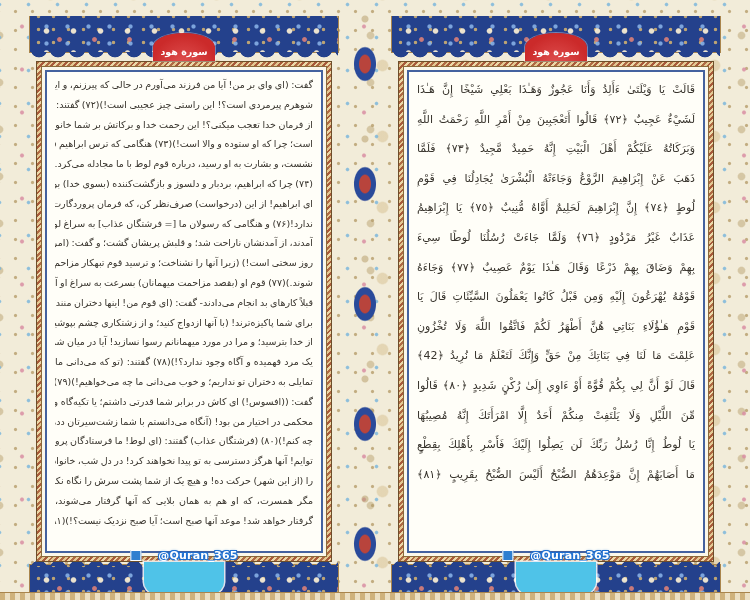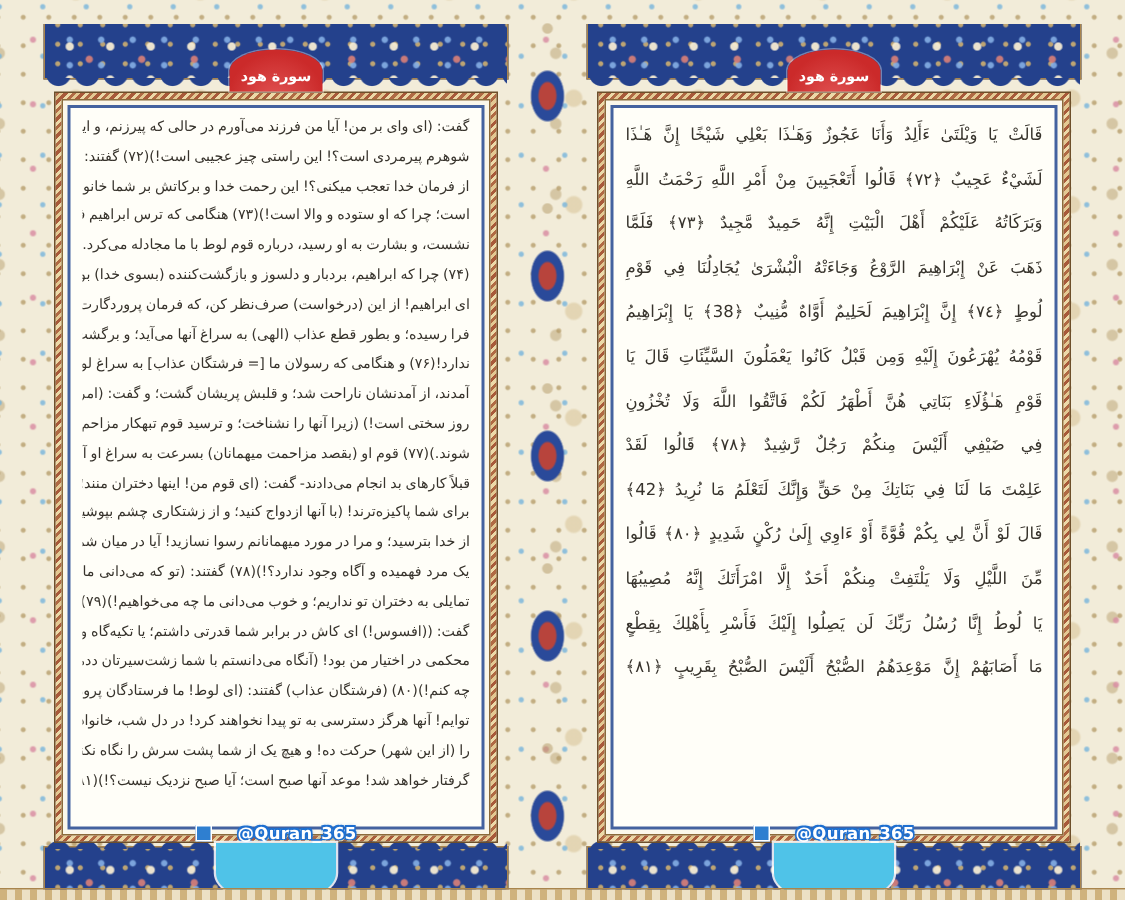--- a/index.html
+++ b/index.html
@@ -130,35 +130,35 @@
       <div class="frame-mid">
         <div class="frame-inner">
           <div class="text-block persian" dir="rtl">
               <div class="tline">گفت: (ای وای بر من! آیا من فرزند می‌آورم در حالی که پیرزنم، و این</div>
               <div class="tline">شوهرم پیرمردی است؟! این راستی چیز عجیبی است!)(۷۲) گفتند: (آیا</div>
               <div class="tline">از فرمان خدا تعجب میکنی؟! این رحمت خدا و برکاتش بر شما خانواده</div>
               <div class="tline">است؛ چرا که او ستوده و والا است!)(۷۳) هنگامی که ترس ابراهیم فرو</div>
               <div class="tline">نشست، و بشارت به او رسید، درباره قوم لوط با ما مجادله می‌کرد...</div>
               <div class="tline">(۷۴) چرا که ابراهیم، بردبار و دلسوز و بازگشت‌کننده (بسوی خدا) بود!(۷۵)</div>
               <div class="tline">ای ابراهیم! از این (درخواست) صرف‌نظر کن، که فرمان پروردگارت</div>
-              <div class="tline">فرا رسیده؛ و بطور قطع عذاب (الهی) به سراغ آنها می‌آید؛ و برگشت</div>
               <div class="tline">ندارد!(۷۶) و هنگامی که رسولان ما [= فرشتگان عذاب] به سراغ لوط</div>
               <div class="tline">آمدند، از آمدنشان ناراحت شد؛ و قلبش پریشان گشت؛ و گفت: (امروز</div>
               <div class="tline">روز سختی است!) (زیرا آنها را نشناخت؛ و ترسید قوم تبهکار مزاحم آنها</div>
               <div class="tline">شوند.)(۷۷) قوم او (بقصد مزاحمت میهمانان) بسرعت به سراغ او آمدند -و</div>
               <div class="tline">قبلاً کارهای بد انجام می‌دادند- گفت: (ای قوم من! اینها دختران منند؛</div>
               <div class="tline">برای شما پاکیزه‌ترند! (با آنها ازدواج کنید؛ و از زشتکاری چشم بپوشید!)</div>
               <div class="tline">از خدا بترسید؛ و مرا در مورد میهمانانم رسوا نسازید! آیا در میان شما</div>
               <div class="tline">یک مرد فهمیده و آگاه وجود ندارد؟!)(۷۸) گفتند: (تو که می‌دانی ما</div>
               <div class="tline">تمایلی به دختران تو نداریم؛ و خوب می‌دانی ما چه می‌خواهیم!)(۷۹)</div>
               <div class="tline">گفت: ((افسوس!) ای کاش در برابر شما قدرتی داشتم؛ یا تکیه‌گاه و پشتیبان</div>
               <div class="tline">محکمی در اختیار من بود! (آنگاه می‌دانستم با شما زشت‌سیرتان ددمنش</div>
               <div class="tline">چه کنم!)(۸۰) (فرشتگان عذاب) گفتند: (ای لوط! ما فرستادگان پروردگار</div>
               <div class="tline">توایم! آنها هرگز دسترسی به تو پیدا نخواهند کرد! در دل شب، خانواده‌ات</div>
               <div class="tline">را (از این شهر) حرکت ده! و هیچ یک از شما پشت سرش را نگاه نکند؛</div>
+              <div class="tline">مگر همسرت، که او هم به همان بلایی که آنها گرفتار می‌شوند،</div>
               <div class="tline">گرفتار خواهد شد! موعد آنها صبح است؛ آیا صبح نزدیک نیست؟!)(۸۱)</div>
             </div>
         </div>
       </div>
     </div>
   </div>
   <div class="watermark">
     <span class="wm-icon"></span>
     <span>@Quran_365</span>
   </div>
@@ -176,24 +176,25 @@
   </div>
   <div class="frame">
     <div class="frame-outer">
       <div class="frame-mid">
         <div class="frame-inner">
           <div class="text-block arabic" dir="rtl">
               <div class="tline">قَالَتْ يَا وَيْلَتَىٰ ءَأَلِدُ وَأَنَا عَجُوزٌ وَهَـٰذَا بَعْلِي شَيْخًا إِنَّ هَـٰذَا</div>
               <div class="tline">لَشَيْءٌ عَجِيبٌ ﴿٧٢﴾ قَالُوا أَتَعْجَبِينَ مِنْ أَمْرِ اللَّهِ رَحْمَتُ اللَّهِ</div>
               <div class="tline">وَبَرَكَاتُهُ عَلَيْكُمْ أَهْلَ الْبَيْتِ إِنَّهُ حَمِيدٌ مَّجِيدٌ ﴿٧٣﴾ فَلَمَّا</div>
               <div class="tline">ذَهَبَ عَنْ إِبْرَاهِيمَ الرَّوْعُ وَجَاءَتْهُ الْبُشْرَىٰ يُجَادِلُنَا فِي قَوْمِ</div>
-              <div class="tline">لُوطٍ ﴿٧٤﴾ إِنَّ إِبْرَاهِيمَ لَحَلِيمٌ أَوَّاهٌ مُّنِيبٌ ﴿38﴾ يَا إِبْرَاهِيمُ</div>
+              <div class="tline">لُوطٍ ﴿٧٤﴾ إِنَّ إِبْرَاهِيمَ لَحَلِيمٌ أَوَّاهٌ مُّنِيبٌ ﴿٧٥﴾ يَا إِبْرَاهِيمُ</div>
+              <div class="tline">عَذَابٌ غَيْرُ مَرْدُودٍ ﴿٧٦﴾ وَلَمَّا جَاءَتْ رُسُلُنَا لُوطًا سِيءَ</div>
+              <div class="tline">بِهِمْ وَضَاقَ بِهِمْ ذَرْعًا وَقَالَ هَـٰذَا يَوْمٌ عَصِيبٌ ﴿٧٧﴾ وَجَاءَهُ</div>
               <div class="tline">قَوْمُهُ يُهْرَعُونَ إِلَيْهِ وَمِن قَبْلُ كَانُوا يَعْمَلُونَ السَّيِّئَاتِ قَالَ يَا</div>
               <div class="tline">قَوْمِ هَـٰؤُلَاءِ بَنَاتِي هُنَّ أَطْهَرُ لَكُمْ فَاتَّقُوا اللَّهَ وَلَا تُخْزُونِ</div>
-              <div class="tline">فِي ضَيْفِي أَلَيْسَ مِنكُمْ رَجُلٌ رَّشِيدٌ ﴿٧٨﴾ قَالُوا لَقَدْ</div>
               <div class="tline">عَلِمْتَ مَا لَنَا فِي بَنَاتِكَ مِنْ حَقٍّ وَإِنَّكَ لَتَعْلَمُ مَا نُرِيدُ ﴿42﴾</div>
               <div class="tline">قَالَ لَوْ أَنَّ لِي بِكُمْ قُوَّةً أَوْ ءَاوِي إِلَىٰ رُكْنٍ شَدِيدٍ ﴿٨٠﴾ قَالُوا</div>
               <div class="tline">مِّنَ اللَّيْلِ وَلَا يَلْتَفِتْ مِنكُمْ أَحَدٌ إِلَّا امْرَأَتَكَ إِنَّهُ مُصِيبُهَا</div>
               <div class="tline">يَا لُوطُ إِنَّا رُسُلُ رَبِّكَ لَن يَصِلُوا إِلَيْكَ فَأَسْرِ بِأَهْلِكَ بِقِطْعٍ</div>
               <div class="tline">مَا أَصَابَهُمْ إِنَّ مَوْعِدَهُمُ الصُّبْحُ أَلَيْسَ الصُّبْحُ بِقَرِيبٍ ﴿٨١﴾</div>
             </div>
         </div>
       </div>
     </div>
   </div>

